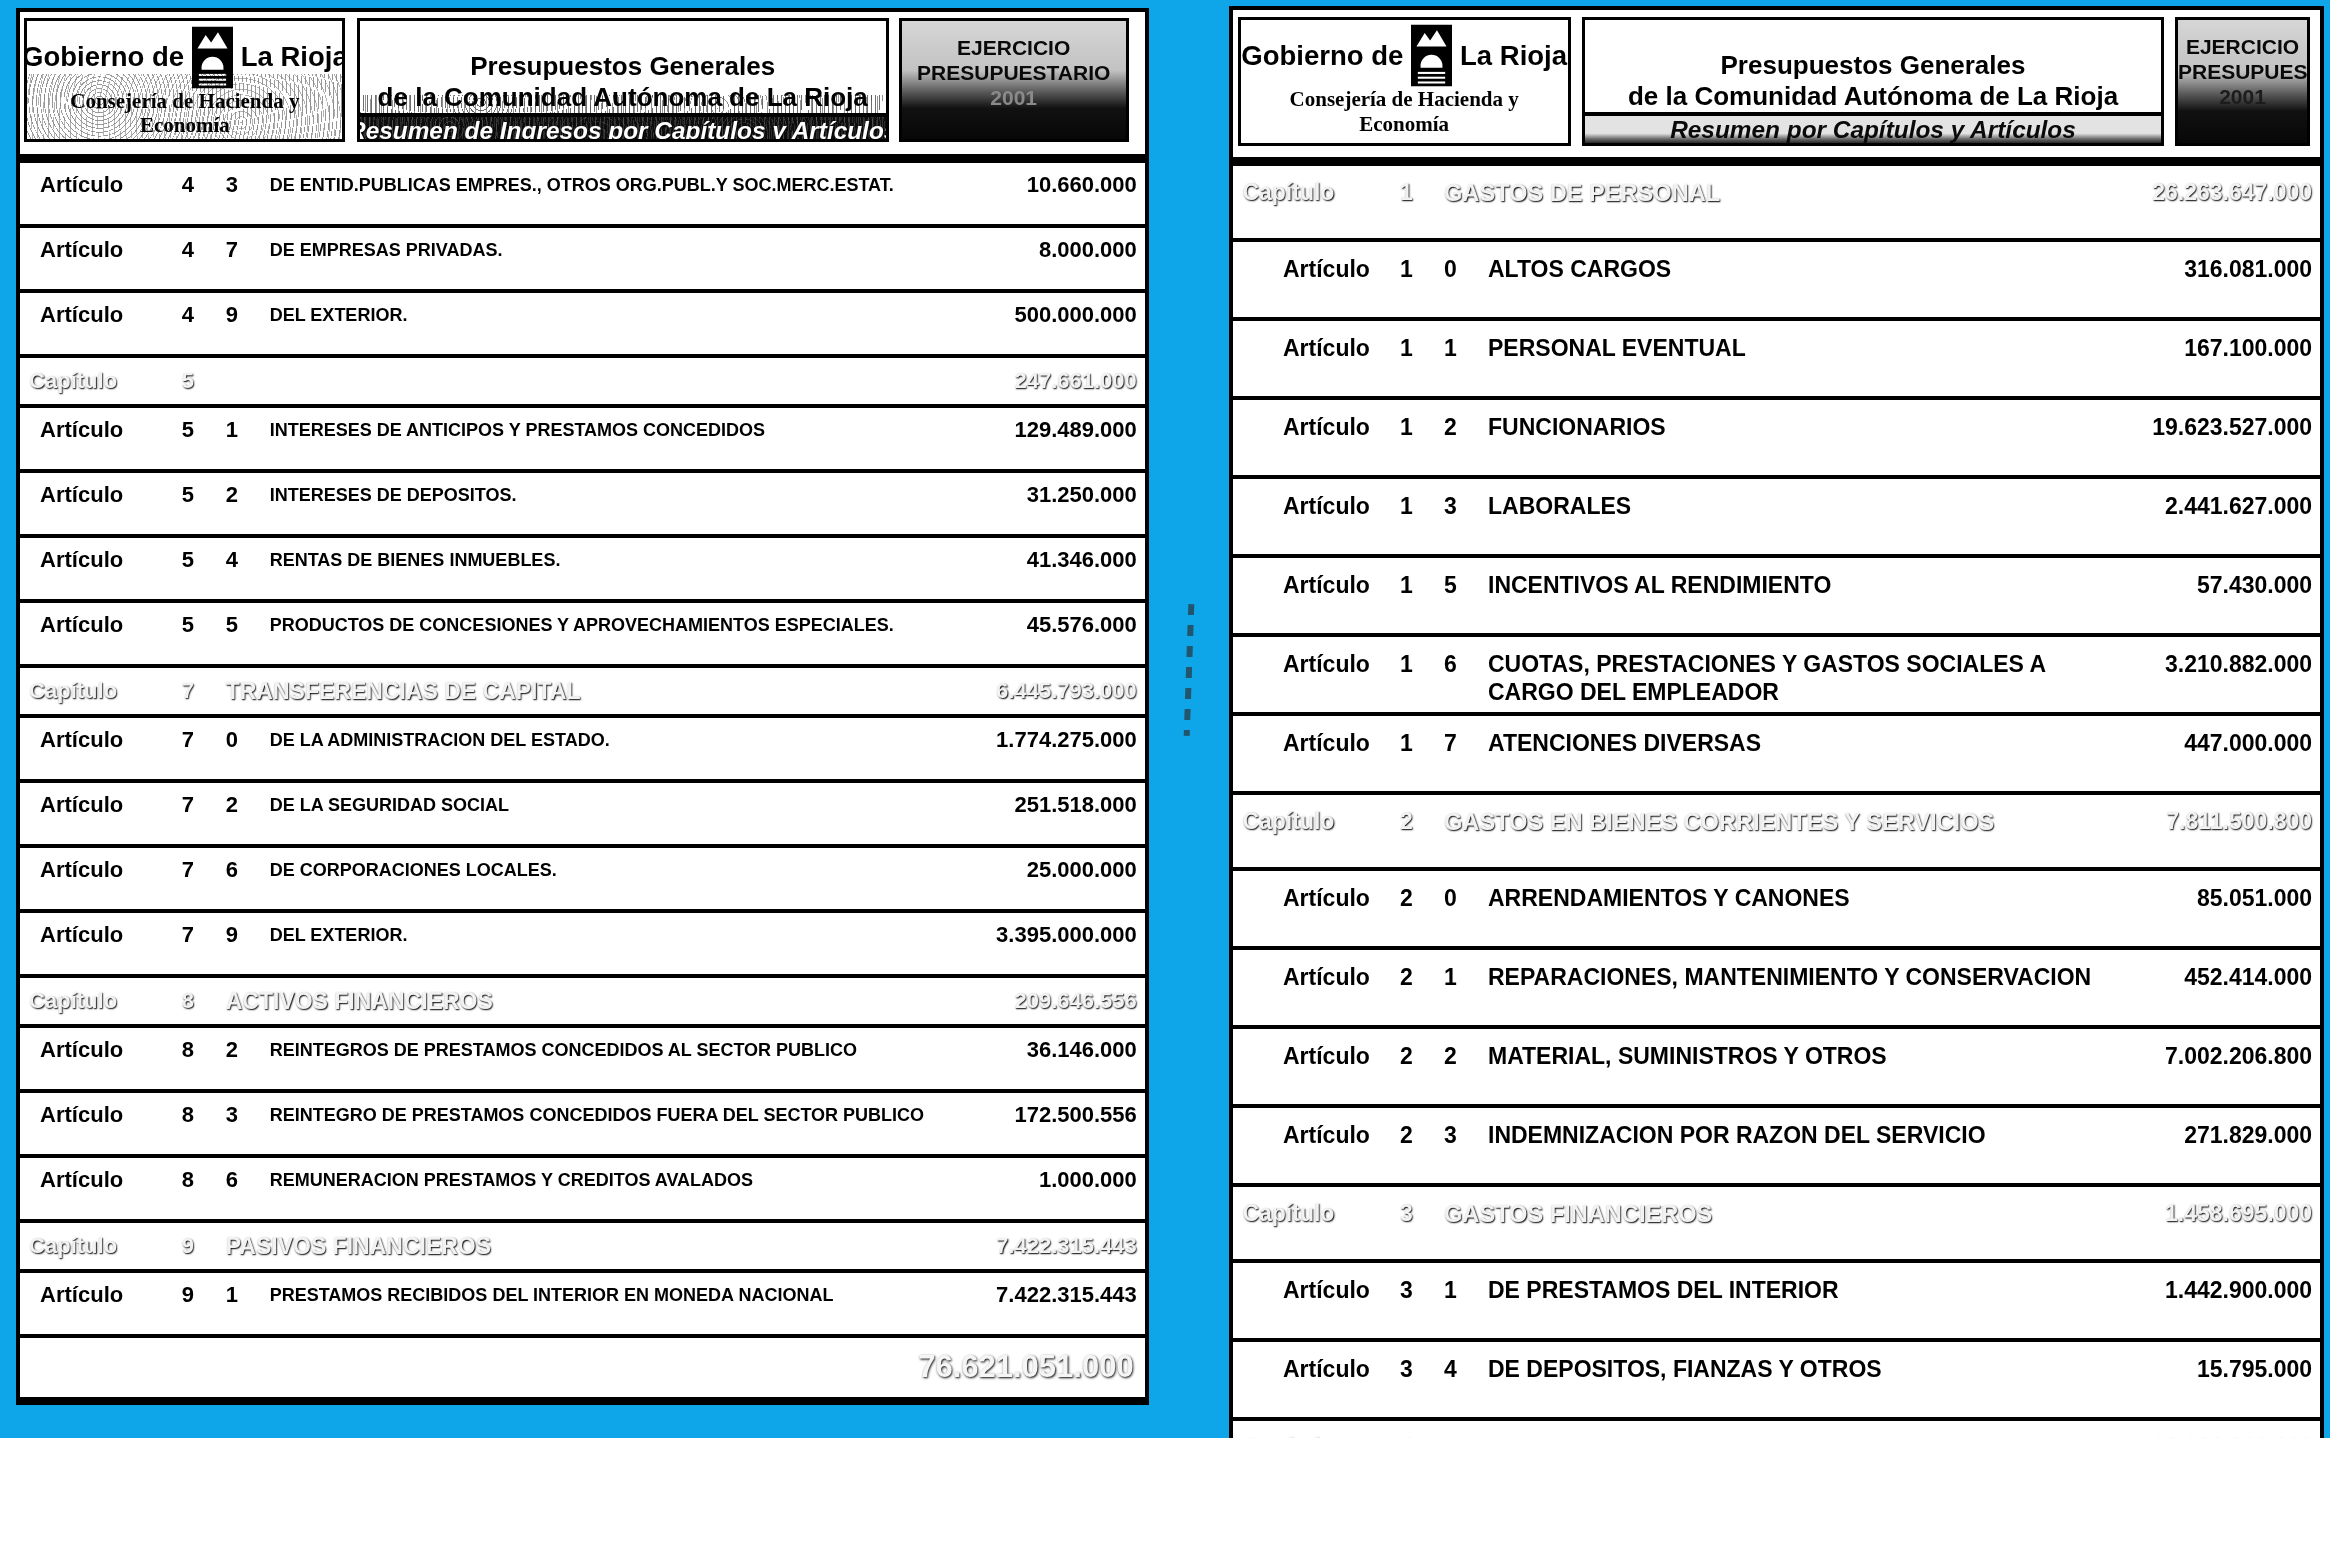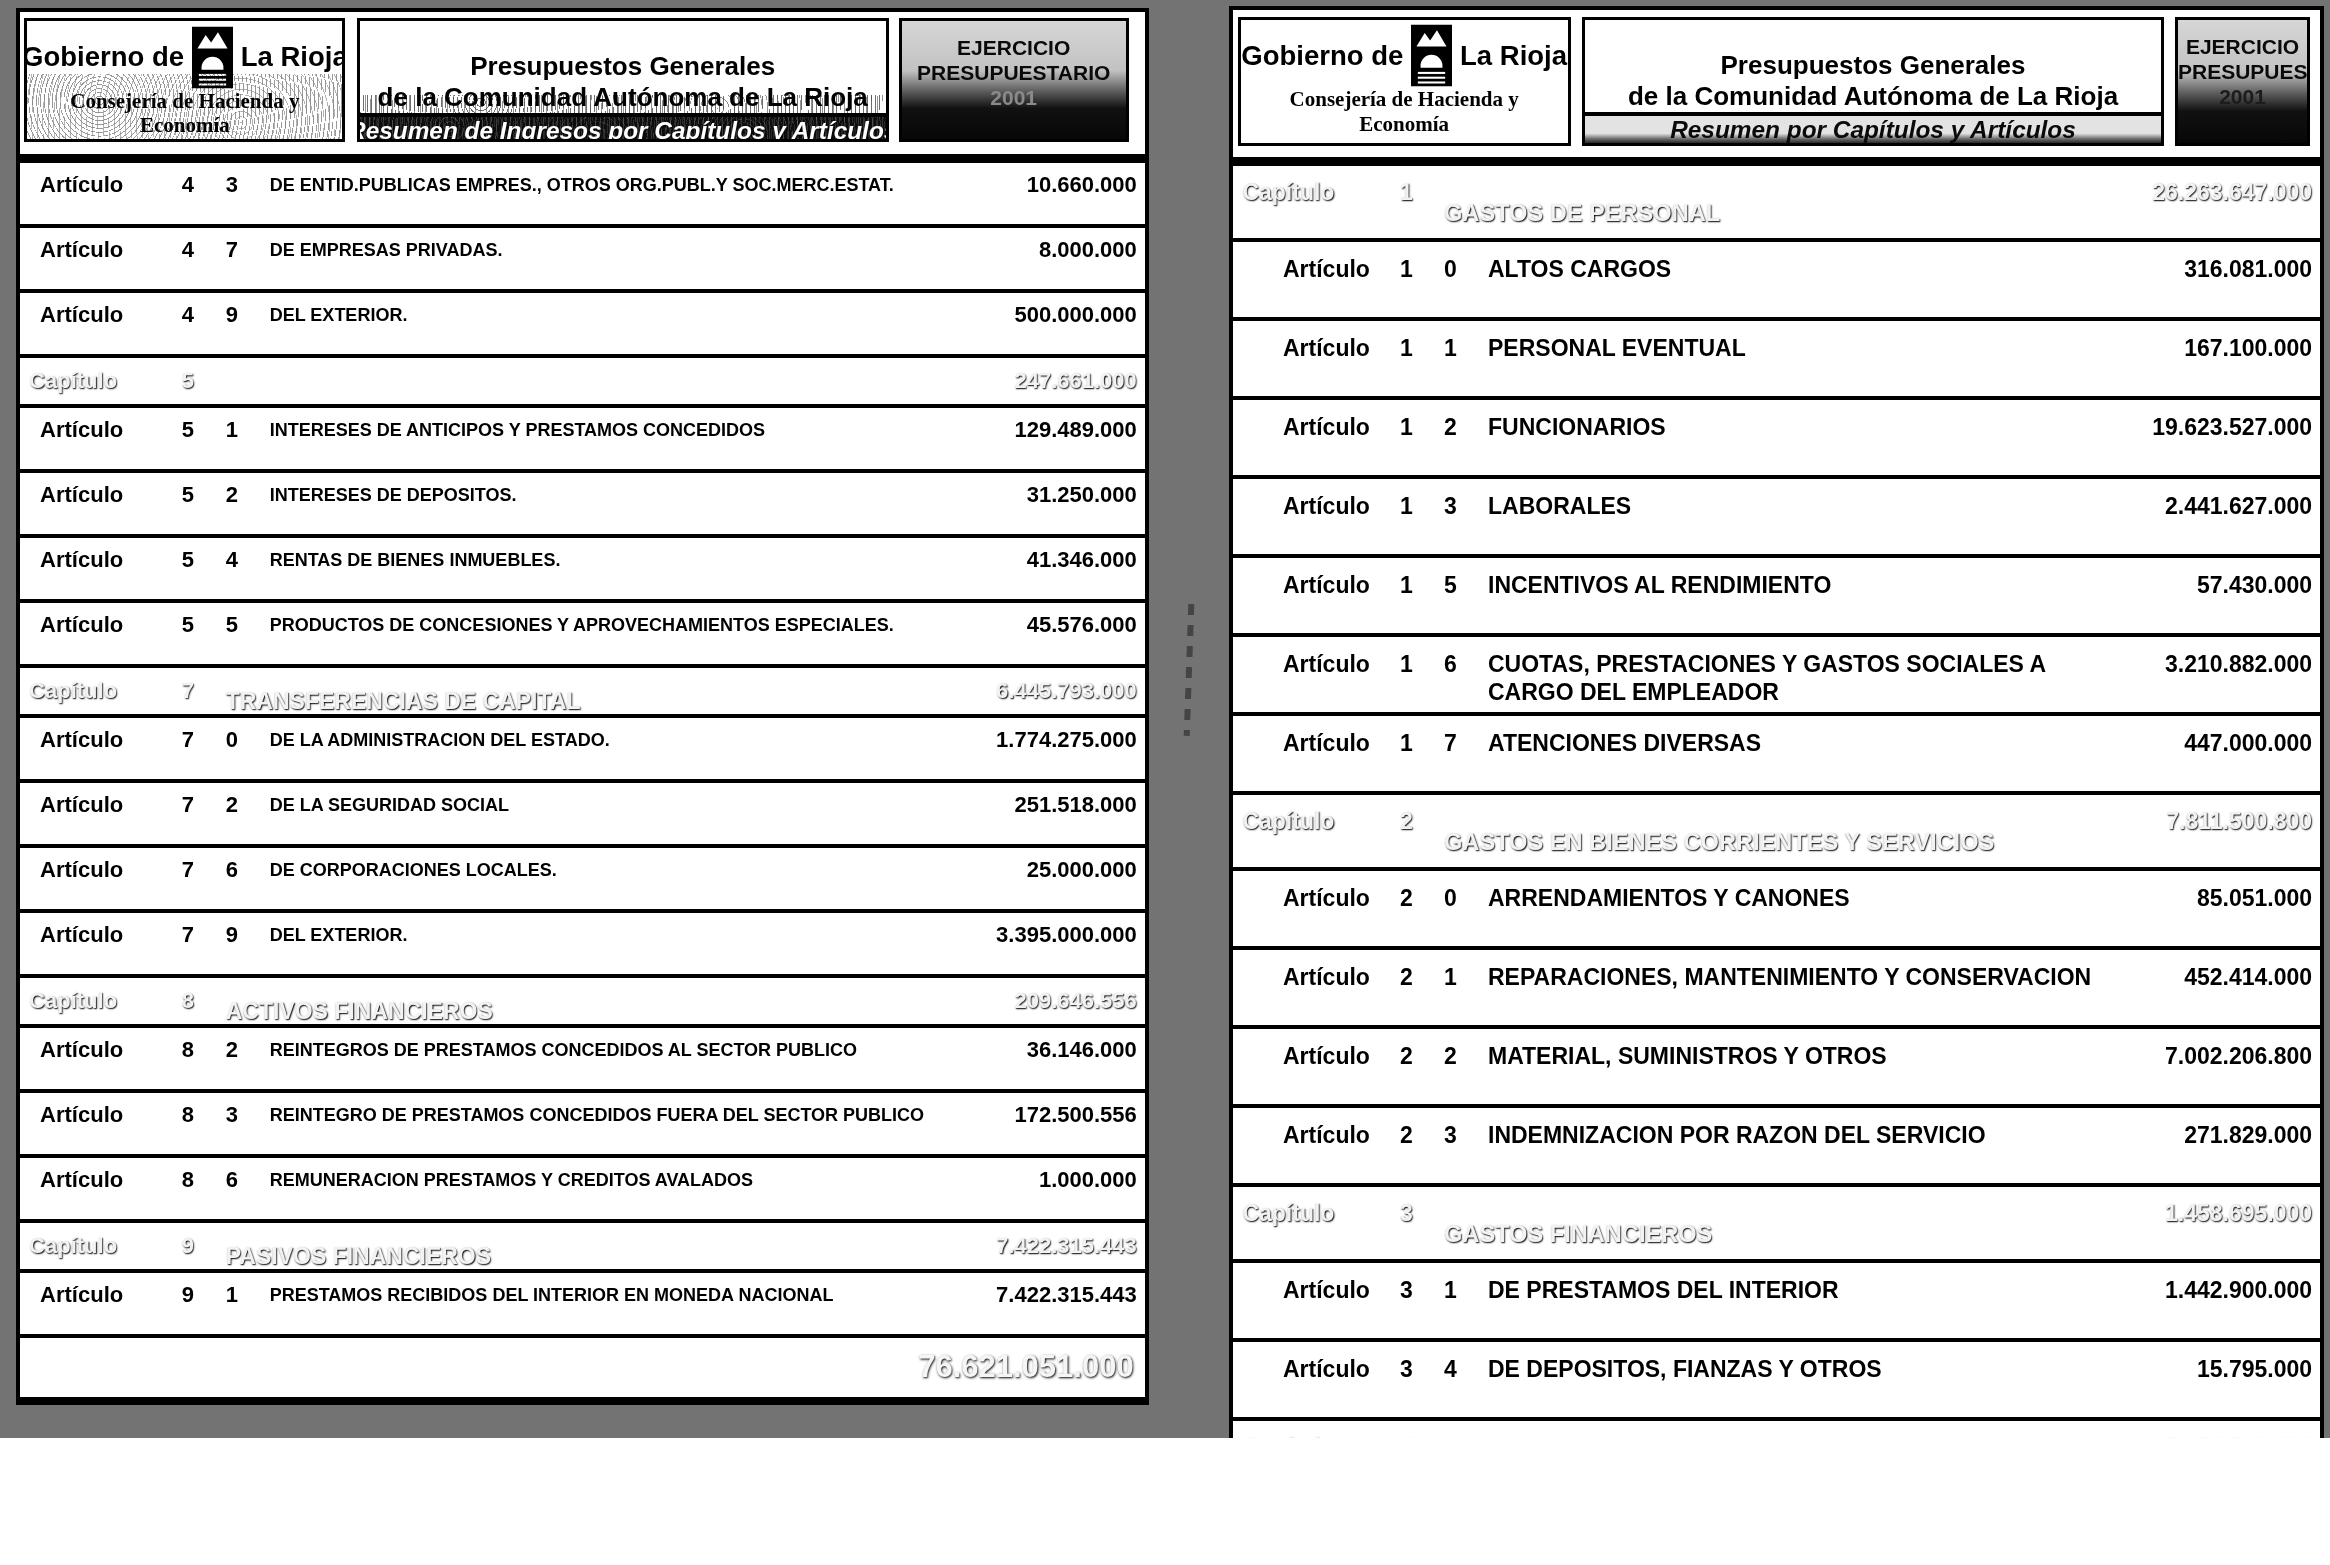--- a/index.html
+++ b/index.html
@@ -1,18 +1,18 @@
 <!DOCTYPE html>
 <html style="font-size:12.6px"><head>
 <meta charset="utf-8">
 <style>
   html,body{margin:0;padding:0;background:#fff;}
   *{box-sizing:border-box;}
   body{font-family:"Liberation Sans", sans-serif;color:#000;}
-  #canvas{position:relative;width:2330px;height:1438px;background:#737373;overflow:hidden;}
+  #canvas{position:relative;width:2330px;height:1438px;background:#0ea5e9;overflow:hidden;}
 
   .page{position:absolute;background:#fff;border:4.7px solid #000;}
   .page-left{left:15.7px;top:7.9px;width:1133px;}
   .page-right{left:1229px;top:6.3px;width:1095px;height:1554px;overflow:hidden;}
 
   
   .header{position:relative;background:#fff;border-bottom:9.4px solid #000;}
   .page-left  .header{height:151px;}
   .page-right .header{height:156px;}
   .hbox{position:absolute;top:6.3px;border:3.1px solid #000;background:#fff;overflow:hidden;}
@@ -66,21 +66,21 @@
   .page-right .row-capitulo{height:76px;align-items:flex-start;padding-top:12.6px;}
 
   .cell-label{flex:0 0 auto;font-weight:bold;}
   .page-left  .cell-label{width:162px;padding-left:20.4px;font-size:22px;}
   .page-right .cell-label{width:167px;padding-left:50px;font-size:23px;}
   .row-capitulo .cell-label{padding-left:9.4px;}
   .cell-digit{flex:0 0 44px;font-weight:bold;font-size:22px;}
   .page-right .cell-digit{font-size:23px;}
   .cell-desc{flex:1 1 auto;font-weight:bold;font-size:18px;line-height:26px;padding-right:31px;}
   .page-right .cell-desc{font-size:23px;line-height:27.5px;padding-right:71px;}
-  .row-capitulo .cell-desc{font-size:23px;margin-top:20px;}
+  .row-capitulo .cell-desc{font-size:23px;}
   .page-right .row-capitulo .cell-desc{font-size:23.6px;line-height:29px;}
   .cell-value{flex:0 0 auto;margin-left:auto;font-weight:bold;font-size:22px;white-space:nowrap;padding-right:7.9px;}
   .page-right .cell-value{font-size:23px;}
 
   .row-total{height:63px;align-items:center;color:#f5f5f5;text-shadow:0.8px 0.8px 2.4px #000;}
   .total-label{margin-left:260px;font-weight:bold;font-size:35px;letter-spacing:0.8px;}
   .total-value{margin-left:auto;font-weight:bold;font-size:31px;padding-right:11px;white-space:nowrap;}
 
   
   .fold{position:absolute;left:1186px;top:604px;width:6.3px;height:132px;opacity:.65;transform:rotate(2deg);

